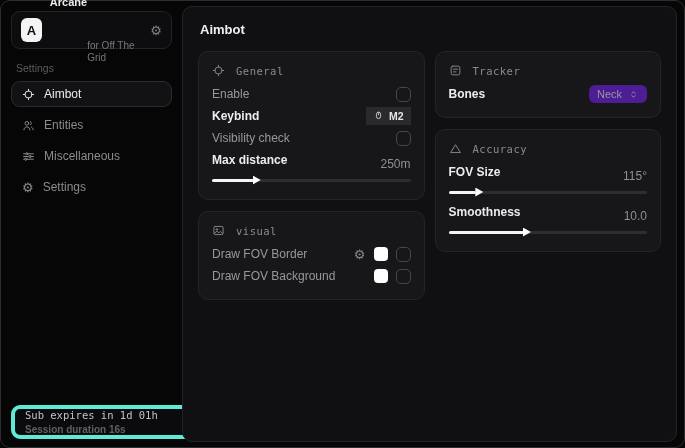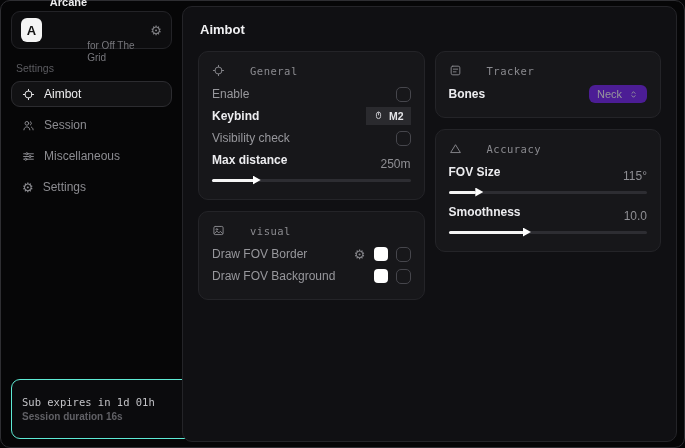--- a/index.html
+++ b/index.html
@@ -17,32 +17,32 @@
   .logo-gear { margin-left:auto; color:#808085; font-size:13px; line-height:1; cursor:pointer; }
 
   .category { margin:13px 5px 7px; font-size:10.5px; color:#5c5c61; }
 
   .menu { display:flex; flex-direction:column; gap:5px; }
   .menu-item { display:flex; align-items:center; gap:9px; padding:5px 10px; border:1px solid transparent; border-radius:9px; font-size:12px; color:#8c8c91; cursor:pointer; }
   .menu-item svg { flex:0 0 auto; }
   .menu-item.active { background:#121214; border-color:#2c2c30; color:#ededef; }
   .menu-item .gchar { font-size:13px; line-height:1; }
 
-  .sub-card { position:absolute; left:10px; bottom:8px; width:194px; background:#0b0b0d; border:1px solid #5eead4; border-radius:9px; padding:16px 10px; }
+  .sub-card { position:absolute; left:10px; bottom:8px; width:194px; background:#0b0b0d; border:4px solid #5eead4; border-radius:9px; padding:0 10px; }
   .sub-expires { font-family:"DejaVu Sans Mono", monospace; font-size:10.5px; color:#c3c3c7; white-space:nowrap; }
   .sub-session { margin-top:3px; font-size:10px; font-weight:700; color:#606065; }
 
   
   .main { position:absolute; left:181px; top:5px; right:7px; bottom:5px; background:#101013; border:1px solid #242428; border-radius:10px; padding:13px 15px; }
   .main-title { font-size:13px; font-weight:700; color:#f1f1f3; margin:2px 0 14px 2px; }
   .columns { display:flex; gap:10px; align-items:flex-start; }
   .col { flex:1; display:flex; flex-direction:column; gap:11px; }
 
   .panel { background:#17171a; border:1px solid #242428; border-radius:10px; padding:10px 13px 12px; }
-  .panel-header { display:flex; align-items:center; gap:25px; color:#85858a; margin:2px 0 6px; }
+  .panel-header { display:flex; align-items:center; gap:11px; color:#85858a; margin:2px 0 6px; }
   .panel-title { font-family:"DejaVu Sans Mono", monospace; font-size:10.5px; letter-spacing:0.5px; color:#8a8a8f; }
 
   .row { display:flex; align-items:center; justify-content:space-between; min-height:22px;text-align:center; }
   .lbl { font-size:12px; color:#97979c; }
   .lbl.strong { color:#ececef; font-weight:700; }
   .val { font-size:12px; color:#8f8f94;margin-top:8px; }
   .row-right { display:flex; align-items:center; gap:8px; }
 
   .checkbox { width:15px; height:15px; border:1.5px solid #46464c; border-radius:5px; background:transparent; cursor:pointer; }
   .swatch { width:14px; height:14px; border-radius:4px; cursor:pointer; }
@@ -85,21 +85,21 @@
             <path d="M12 2.5v3M12 18.5v3M2.5 12h3M18.5 12h3"></path>
           </svg>
         <span>Aimbot</span>
       </div>
       <div class="menu-item">
         <svg width="13" height="13" viewBox="0 0 24 24" fill="none" stroke="currentColor" stroke-width="1.8" stroke-linecap="round">
             <circle cx="9" cy="8" r="3.4"></circle>
             <path d="M3.5 20c0-3 2.5-5.5 5.5-5.5s5.5 2.5 5.5 5.5"></path>
             <path d="M15.5 5a3.4 3.4 0 0 1 0 6M17.5 15c1.8.9 3 2.8 3 5"></path>
           </svg>
-        <span>Session</span>
+        <span>Entities</span>
       </div>
       <div class="menu-item">
         <svg width="13" height="13" viewBox="0 0 24 24" fill="none" stroke="currentColor" stroke-width="1.8" stroke-linecap="round">
             <path d="M3 7h18M3 12h18M3 17h18"></path>
             <circle cx="9" cy="7" r="2" fill="#060607"></circle>
             <circle cx="15" cy="12" r="2" fill="#060607"></circle>
             <circle cx="7" cy="17" r="2" fill="#060607"></circle>
           </svg>
         <span>Miscellaneous</span>
       </div>

